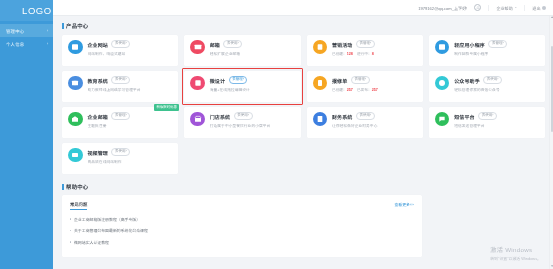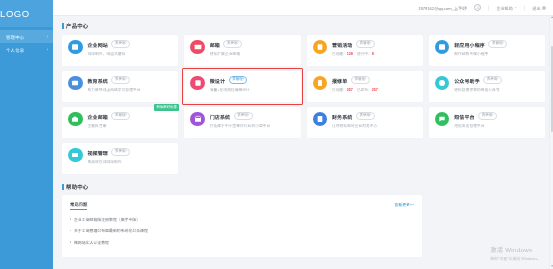--- a/index.html
+++ b/index.html
@@ -14,23 +14,23 @@
 
   
   .sidebar {
     width: 53px; height: 269px;
     background: #3d9ad9;
     flex: 0 0 53px;
     position: relative;
     z-index: 5;
   }
   .logo-box {
-    height: 27px;
+    height: 21px;
     background: #4ca3dd;
-    display: flex; align-items: center; padding-left: 0;
+    display: flex; align-items: center; padding-left: 22px;
   }
   .logo-text {
     color: #ffffff; font-size: 9.5px; letter-spacing: .6px;
     font-weight: 400;
   }
   .side-menu { padding-top: 3px; }
   .side-item {
     height: 13px;
     display: flex; align-items: center;
     padding: 0 4px 0 6px;

